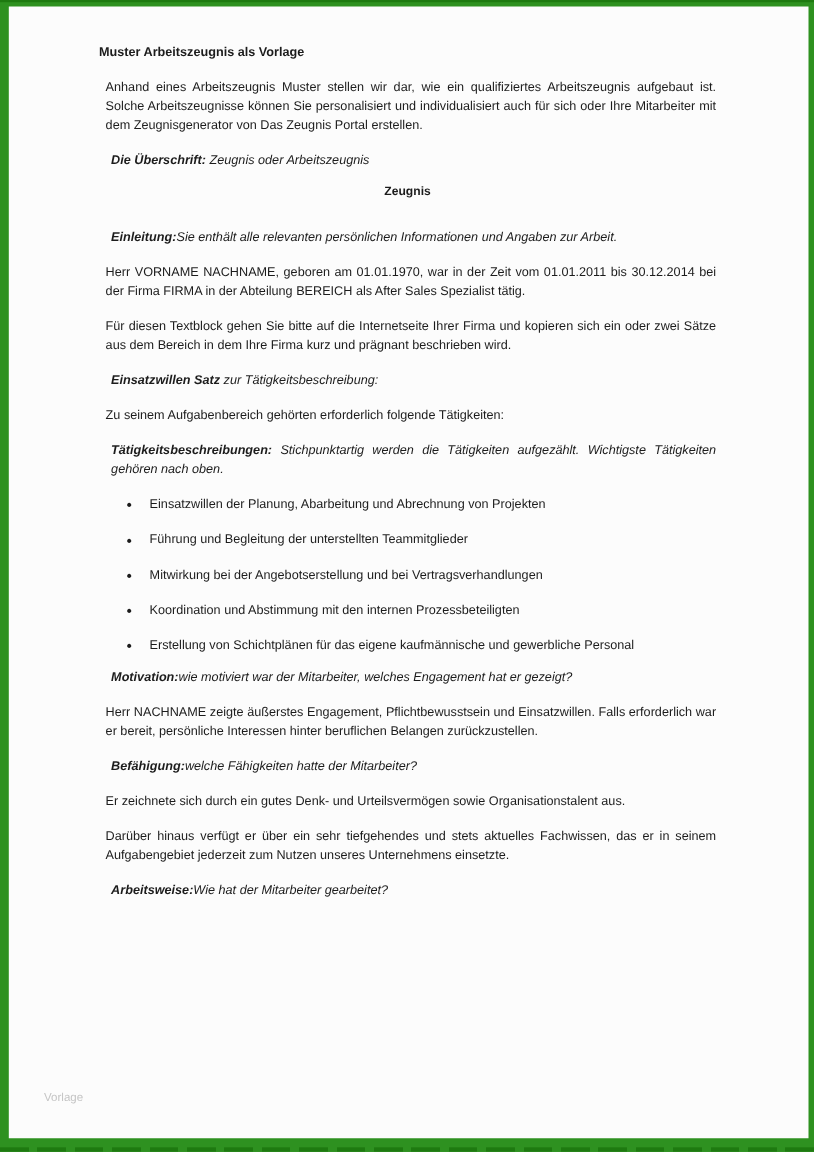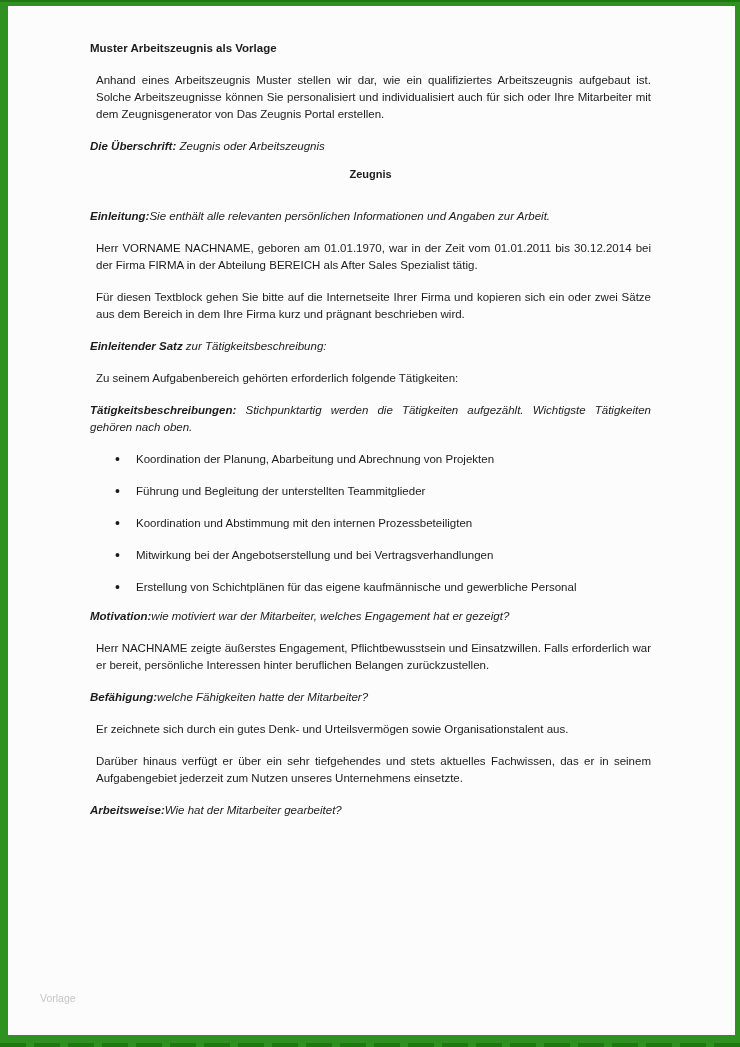--- a/index.html
+++ b/index.html
@@ -58,21 +58,21 @@
   }
   .doc-title {
     margin: 0 0 15px 0;
     font-weight: bold;
   }
   .para {
     margin: 0 0 15px 6px;
     text-align: justify;
   }
   .lead {
-    margin: 0 0 15px 0;
+    margin: 0 0 15px 11px;
     text-align: justify;
     font-style: italic;
   }
   .lead b {
     font-weight: bold;
     font-style: italic;
   }
   .h-main {
     margin: -6px 0 24px 0;
     font-size: 11px;
@@ -126,31 +126,31 @@
 
     <h1 class="h-main">Zeugnis</h1>
 
     <p class="lead"><b>Einleitung:</b><span>Sie enthält alle relevanten persönlichen Informationen und Angaben zur Arbeit.</span></p>
 
     <p class="para">Herr VORNAME NACHNAME, geboren am 01.01.1970, war in der Zeit vom 01.01.2011 bis 30.12.2014 bei der Firma FIRMA in der Abteilung BEREICH als After Sales Spezialist tätig.</p>
 
 
     <p class="para">Für diesen Textblock gehen Sie bitte auf die Internetseite Ihrer Firma und kopieren sich ein oder zwei Sätze aus dem Bereich in dem Ihre Firma kurz und prägnant beschrieben wird.</p>
 
-    <p class="lead"><b>Einleitender Satz</b><span> zur Tätigkeitsbeschreibung:</span></p>
+    <p class="lead"><b>Einsatzwillen Satz</b><span> zur Tätigkeitsbeschreibung:</span></p>
 
     <p class="para">Zu seinem Aufgabenbereich gehörten erforderlich folgende Tätigkeiten:</p>
 
     <p class="lead"><b>Tätigkeitsbeschreibungen:</b><span> Stichpunktartig werden die Tätigkeiten aufgezählt. Wichtigste Tätigkeiten gehören nach oben.</span></p>
 
     <ul class="bullets">
-      <li>Koordination der Planung, Abarbeitung und Abrechnung von Projekten</li>
+      <li>Einsatzwillen der Planung, Abarbeitung und Abrechnung von Projekten</li>
       <li>Führung und Begleitung der unterstellten Teammitglieder</li>
+      <li>Mitwirkung bei der Angebotserstellung und bei Vertragsverhandlungen</li>
       <li>Koordination und Abstimmung mit den internen Prozessbeteiligten</li>
-      <li>Mitwirkung bei der Angebotserstellung und bei Vertragsverhandlungen</li>
       <li>Erstellung von Schichtplänen für das eigene kaufmännische und gewerbliche Personal</li>
     </ul>
 
     <p class="lead"><b>Motivation:</b><span>wie motiviert war der Mitarbeiter, welches Engagement hat er gezeigt?</span></p>
 
     <p class="para">Herr NACHNAME zeigte äußerstes Engagement, Pflichtbewusstsein und Einsatzwillen. Falls erforderlich war er bereit, persönliche Interessen hinter beruflichen Belangen zurückzustellen.</p>
 
     <p class="lead"><b>Befähigung:</b><span>welche Fähigkeiten hatte der Mitarbeiter?</span></p>
 
     <p class="para">Er zeichnete sich durch ein gutes Denk- und Urteilsvermögen sowie Organisationstalent aus.</p>

